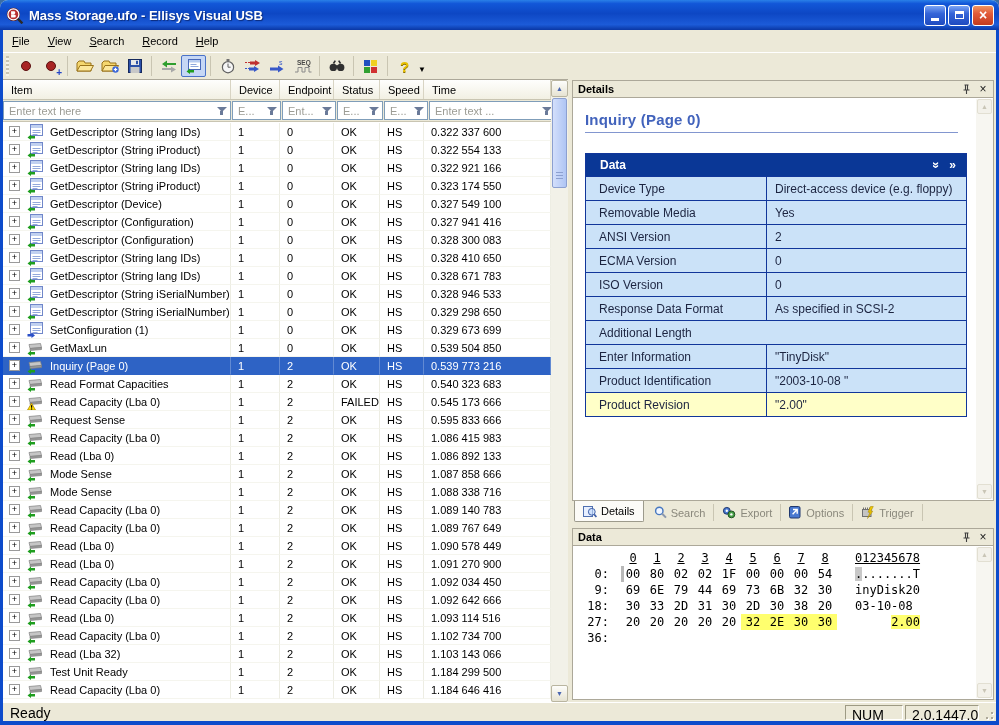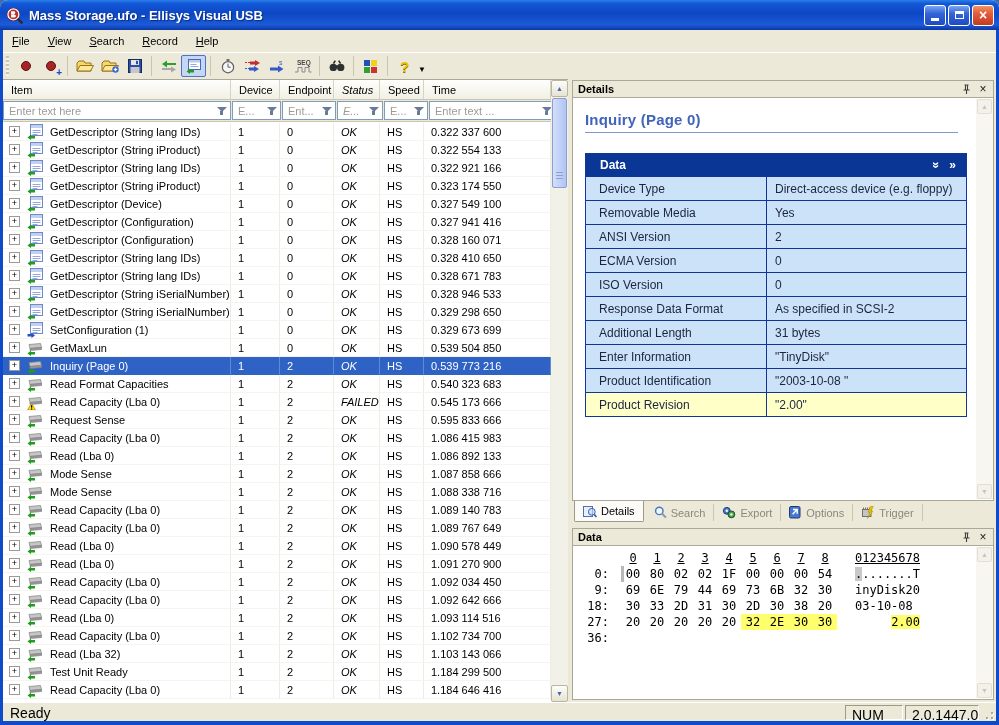--- a/index.html
+++ b/index.html
@@ -42,21 +42,21 @@
   .cgrid{width:13px;height:13px;display:grid;grid-template-columns:6px 6px;grid-template-rows:6px 6px;gap:1px;}
   .cgrid span{display:block;}
 
   
   .main{flex:1;display:flex;min-height:0;background:#ECE9D8;}
 
   
   .listwrap{width:565px;flex:none;position:relative;background:#fff;border-top:1px solid #ACA899;}
   .lheader{height:20px;display:flex;background:linear-gradient(180deg,#FEFEFD,#F2F0E3);border-bottom:1px solid #C9C5B2;font-size:11px;}
   .hcell{padding:4px 0 0 8px;border-right:1px solid #D8D4C3;white-space:nowrap;overflow:hidden;}
-  .c0{width:228px;}.c1{width:49px;}.c2{width:54px;}.c3{width:46px;font-style:italic;}.c4{width:44px;}.c5{width:127px;}
+  .c0{width:228px;}.c1{width:49px;}.c2{width:54px;}.c3{width:46px;}.c4{width:44px;}.c5{width:127px;}
   .filters{height:22px;display:flex;background:#ECE9D8;border-bottom:1px solid #C9C5B2;}
   .fcell{position:relative;border:1px solid #7F9DB9;background:#fff;margin:1px 1px 1px 0;}
   .ftext{display:block;color:#9C9C94;font-size:11px;padding:3px 16px 0 5px;white-space:nowrap;overflow:hidden;}
   .fun{position:absolute;right:3px;top:5px;width:11px;height:11px;}
   .fun .tri{display:block;margin:0 auto;width:0;height:0;border-left:5px solid transparent;border-right:5px solid transparent;border-top:5px solid #6A7A99;}
   .fun .stem{display:block;width:3px;height:4px;background:#6A7A99;margin:-1px auto 0;}
   .rows{position:absolute;top:43px;left:0;right:17px;bottom:0;overflow:hidden;background:#fff;}
   .trow{height:18px;display:flex;font-size:11px;color:#000;}
   .trow .cell{height:18px;border-right:1px solid #EDEDE3;border-bottom:1px solid #F5F5EE;display:flex;align-items:center;padding-left:7px;white-space:nowrap;overflow:hidden;}
   .trow .cell.c0{padding-left:6px;}
@@ -447,21 +447,21 @@
                     <rect x="5.5" y="8" width="8" height="1" fill="#93A9DC"></rect>
                     <rect x="5.5" y="10" width="5" height="1" fill="#93A9DC"></rect>
                     <path d="M8 12 L4 12 L4 10.5 L0.5 13.5 L4 16 L4 14.5 L8 14.5 Z" fill="#1E9E1E"></path>
                   </svg></span>
                 <span class="rowlabel">GetDescriptor (Configuration)</span>
               </div>
               <div class="cell c1">1</div>
               <div class="cell c2">0</div>
               <div class="cell c3">OK</div>
               <div class="cell c4">HS</div>
-              <div class="cell c5">0.328 160 071</div>
+              <div class="cell c5">0.328 300 083</div>
             </div>
             <div class="trow">
               <div class="cell c0">
                 <span class="plusbox">+</span>
                 <span class="rowicon"><svg width="17" height="16">
                     <rect x="3.5" y="0.5" width="12" height="11" fill="#fff" stroke="#7087C9"></rect>
                     <rect x="4" y="1" width="11" height="3" fill="#C0D0F0"></rect>
                     <rect x="5.5" y="6" width="8" height="1" fill="#93A9DC"></rect>
                     <rect x="5.5" y="8" width="8" height="1" fill="#93A9DC"></rect>
                     <rect x="5.5" y="10" width="5" height="1" fill="#93A9DC"></rect>
@@ -921,21 +921,20 @@
                 <div class="dtr">
                   <div class="k">ISO Version</div>
                   <div class="v">0</div>
                 </div>
                 <div class="dtr">
                   <div class="k">Response Data Format</div>
                   <div class="v">As specified in SCSI-2</div>
                 </div>
                 <div class="dtr">
                   <div class="k">Additional Length</div>
-                  <div class="v">31 bytes</div>
                 </div>
                 <div class="dtr">
                   <div class="k">Enter Information</div>
                   <div class="v">"TinyDisk"</div>
                 </div>
                 <div class="dtr">
                   <div class="k">Product Identification</div>
                   <div class="v">"2003-10-08 "</div>
                 </div>
                 <div class="dtr hl">

